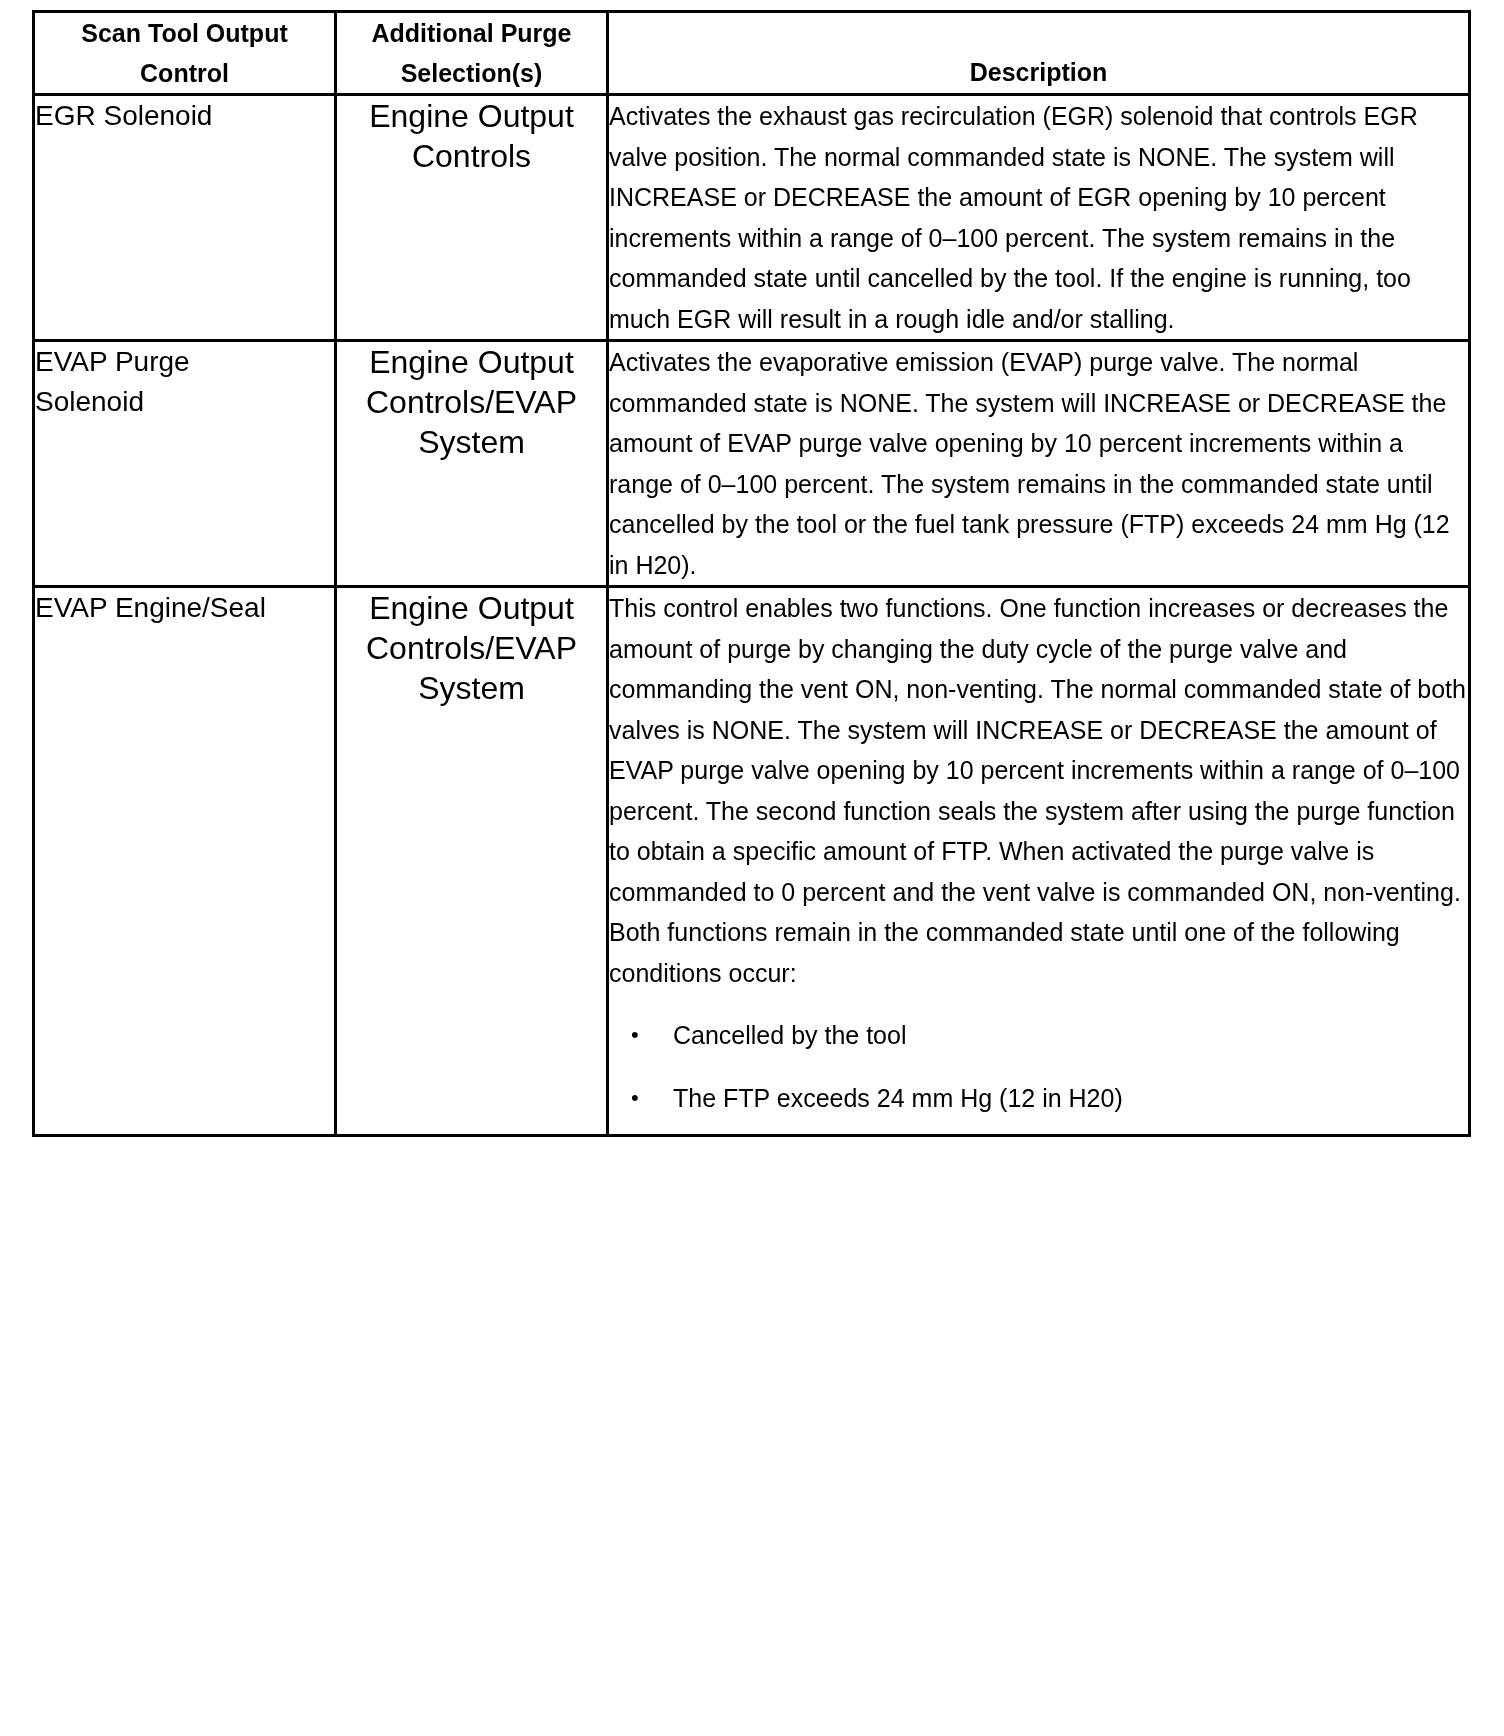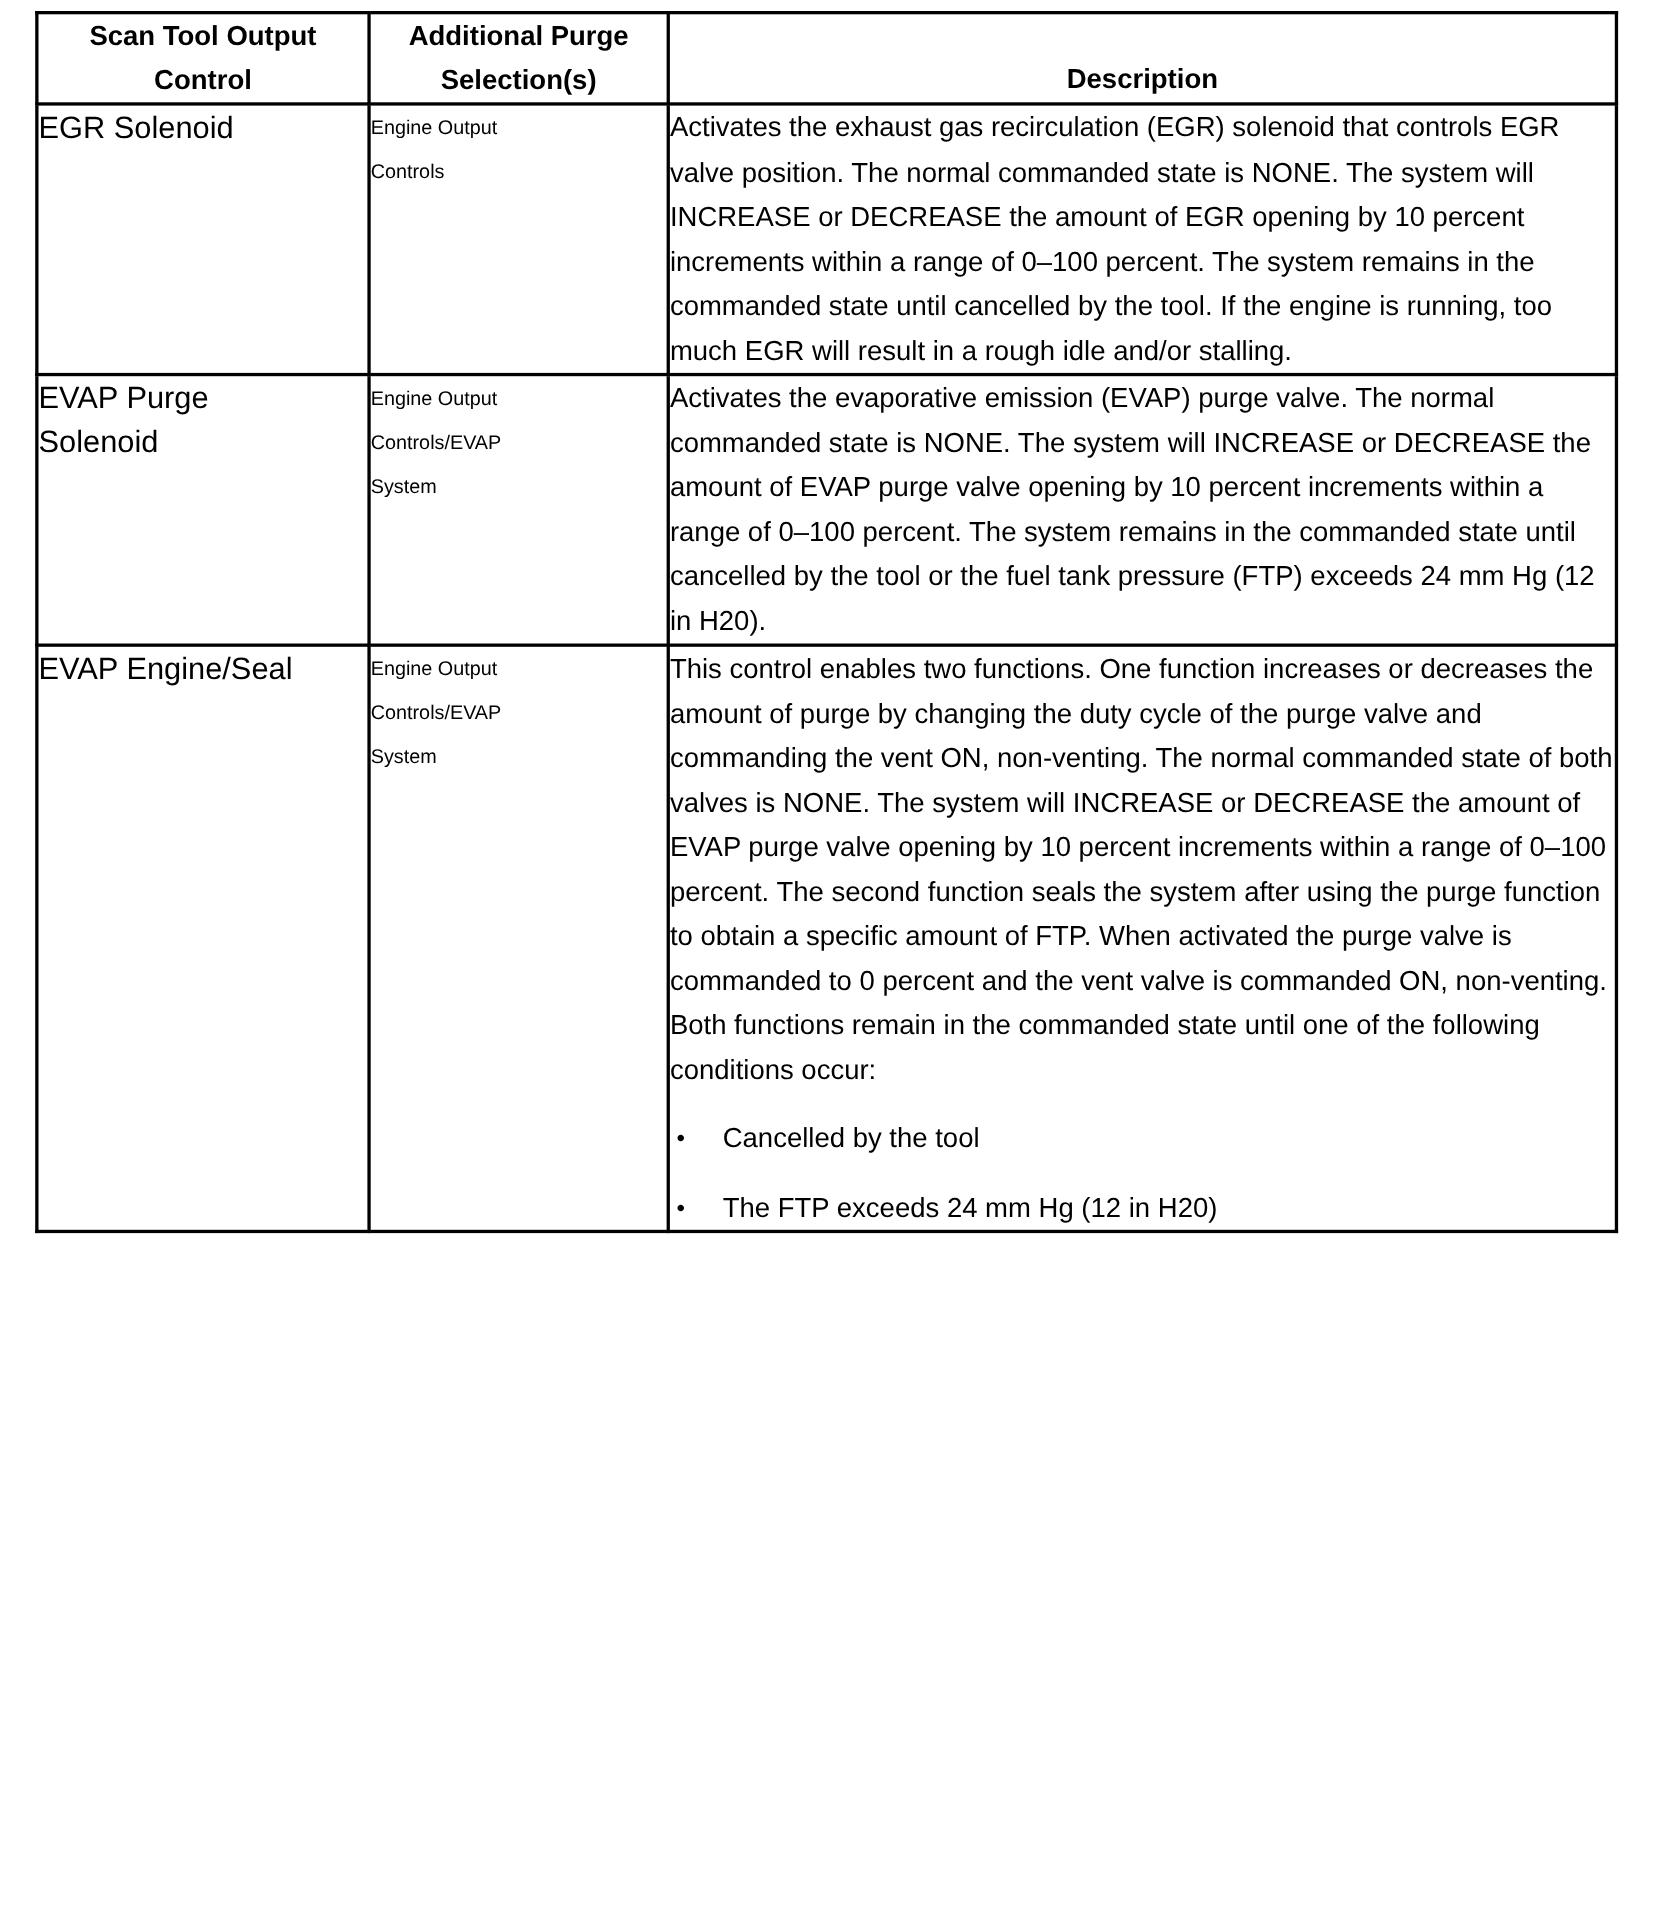--- a/index.html
+++ b/index.html
@@ -47,38 +47,38 @@
     vertical-align: middle;
     padding-top: 38px;
   }
   td.col-control {
     font-size: 28px;
     line-height: 40px;
     padding: 0 14px;
     vertical-align: middle;
   }
   td.col-menu {
-    font-size: 18px;
+    font-size: 32px;
     line-height: 40px;
-    text-align: left;
+    text-align: center;
     vertical-align: middle;
     padding: 0 12px;
   }
   td.col-desc {
     font-size: 25px;
     line-height: 40.5px;
     padding: 20px 22px 20px 16px;
     vertical-align: top;
   }
   td.col-desc p {
     margin: 0;
   }
   ul.bullets {
     list-style: none;
-    margin: 0;
+    margin: 16px;
     padding: 0;
   }
   ul.bullets li {
     position: relative;
     padding-left: 48px;
     margin-top: 22px;
   }
   ul.bullets li:before {
     content: "\2022";
     position: absolute;

